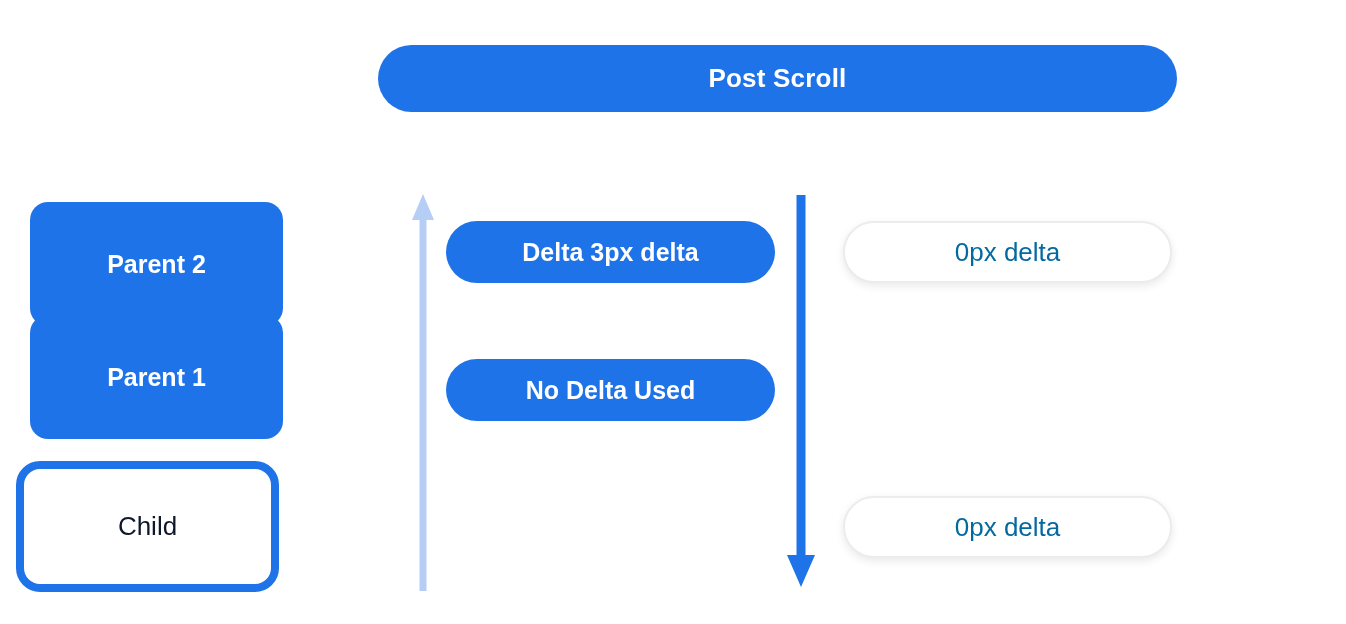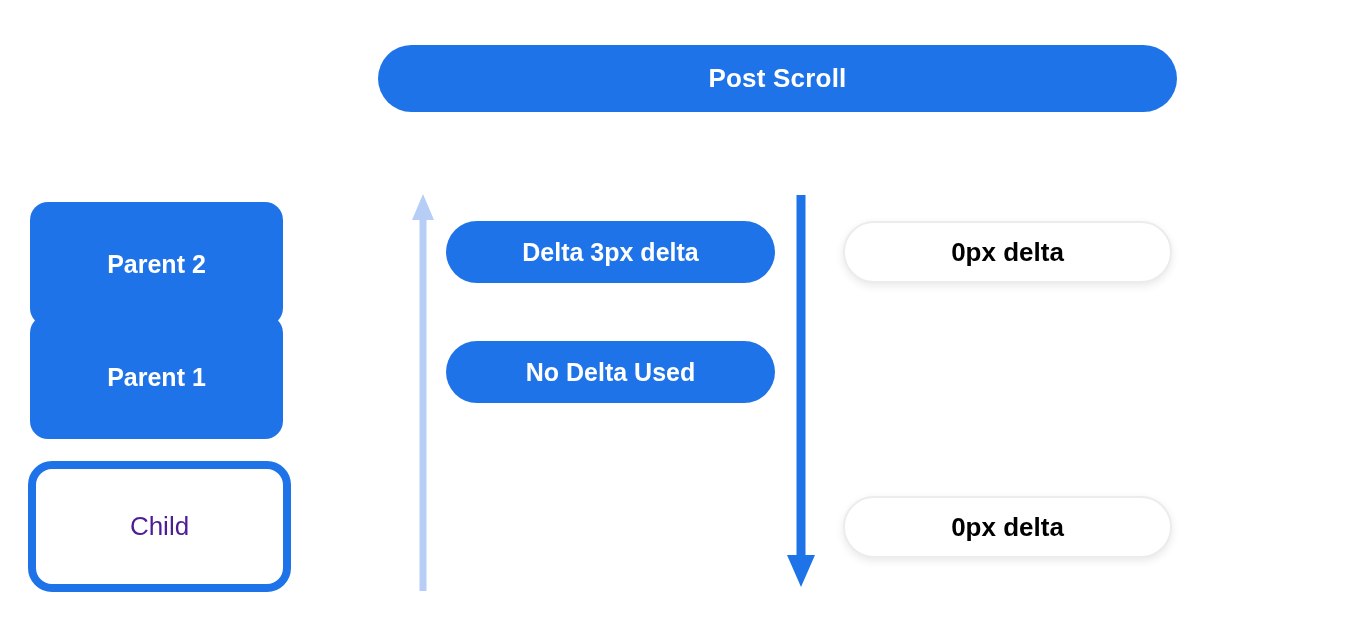--- a/index.html
+++ b/index.html
@@ -42,65 +42,65 @@
     align-items: center;
     justify-content: center;
     color: #ffffff;
     font-weight: 700;
     font-size: 25px;
   }
   .parent-2 { top: 189px; margin-top: 13px; }
   .parent-1 { top: 315px; }
   .child-box {
     position: absolute;
-    left: 28px;
+    left: 16px;
     top: 461px;
     width: 247px;
     height: 115px;
     background: #ffffff;
     border: 8px solid #1f73e8;
     border-radius: 24px;
     display: flex;
     align-items: center;
     justify-content: center;
-    color: #4c1d95;
+    color: #0f172a;
     font-weight: 500;
     font-size: 26px;
   }
   .mid-pill {
     position: absolute;
     left: 446px;
     width: 329px;
     height: 62px;
     background: #1f73e8;
     border-radius: 31px;
     display: flex;
     align-items: center;
     justify-content: center;
     color: #ffffff;
     font-weight: 700;
     font-size: 25px;
   }
   .mid-pill-top { top: 221px; }
-  .mid-pill-bottom { top: 341px; }
+  .mid-pill-bottom { top: 359px; }
   .white-pill {
     position: absolute;
     left: 843px;
     width: 329px;
     height: 62px;
     background: #ffffff;
     border: 2px solid #ececec;
     border-radius: 33px;
     box-sizing: border-box;
     box-shadow: 0 3px 8px rgba(0,0,0,0.09);
     display: flex;
     align-items: center;
     justify-content: center;
-    color: #000000;
-    font-weight: 700;
+    color: #0369a1;
+    font-weight: 400;
     font-size: 26px;
   }
   .white-pill-top { top: 221px; }
   .white-pill-bottom { top: 496px; }
   .arrow-svg {
     position: absolute;
     display: block;
   }
   .up-arrow { left: 407px; top: 194px; }
   .down-arrow { left: 785px; top: 195px; }

